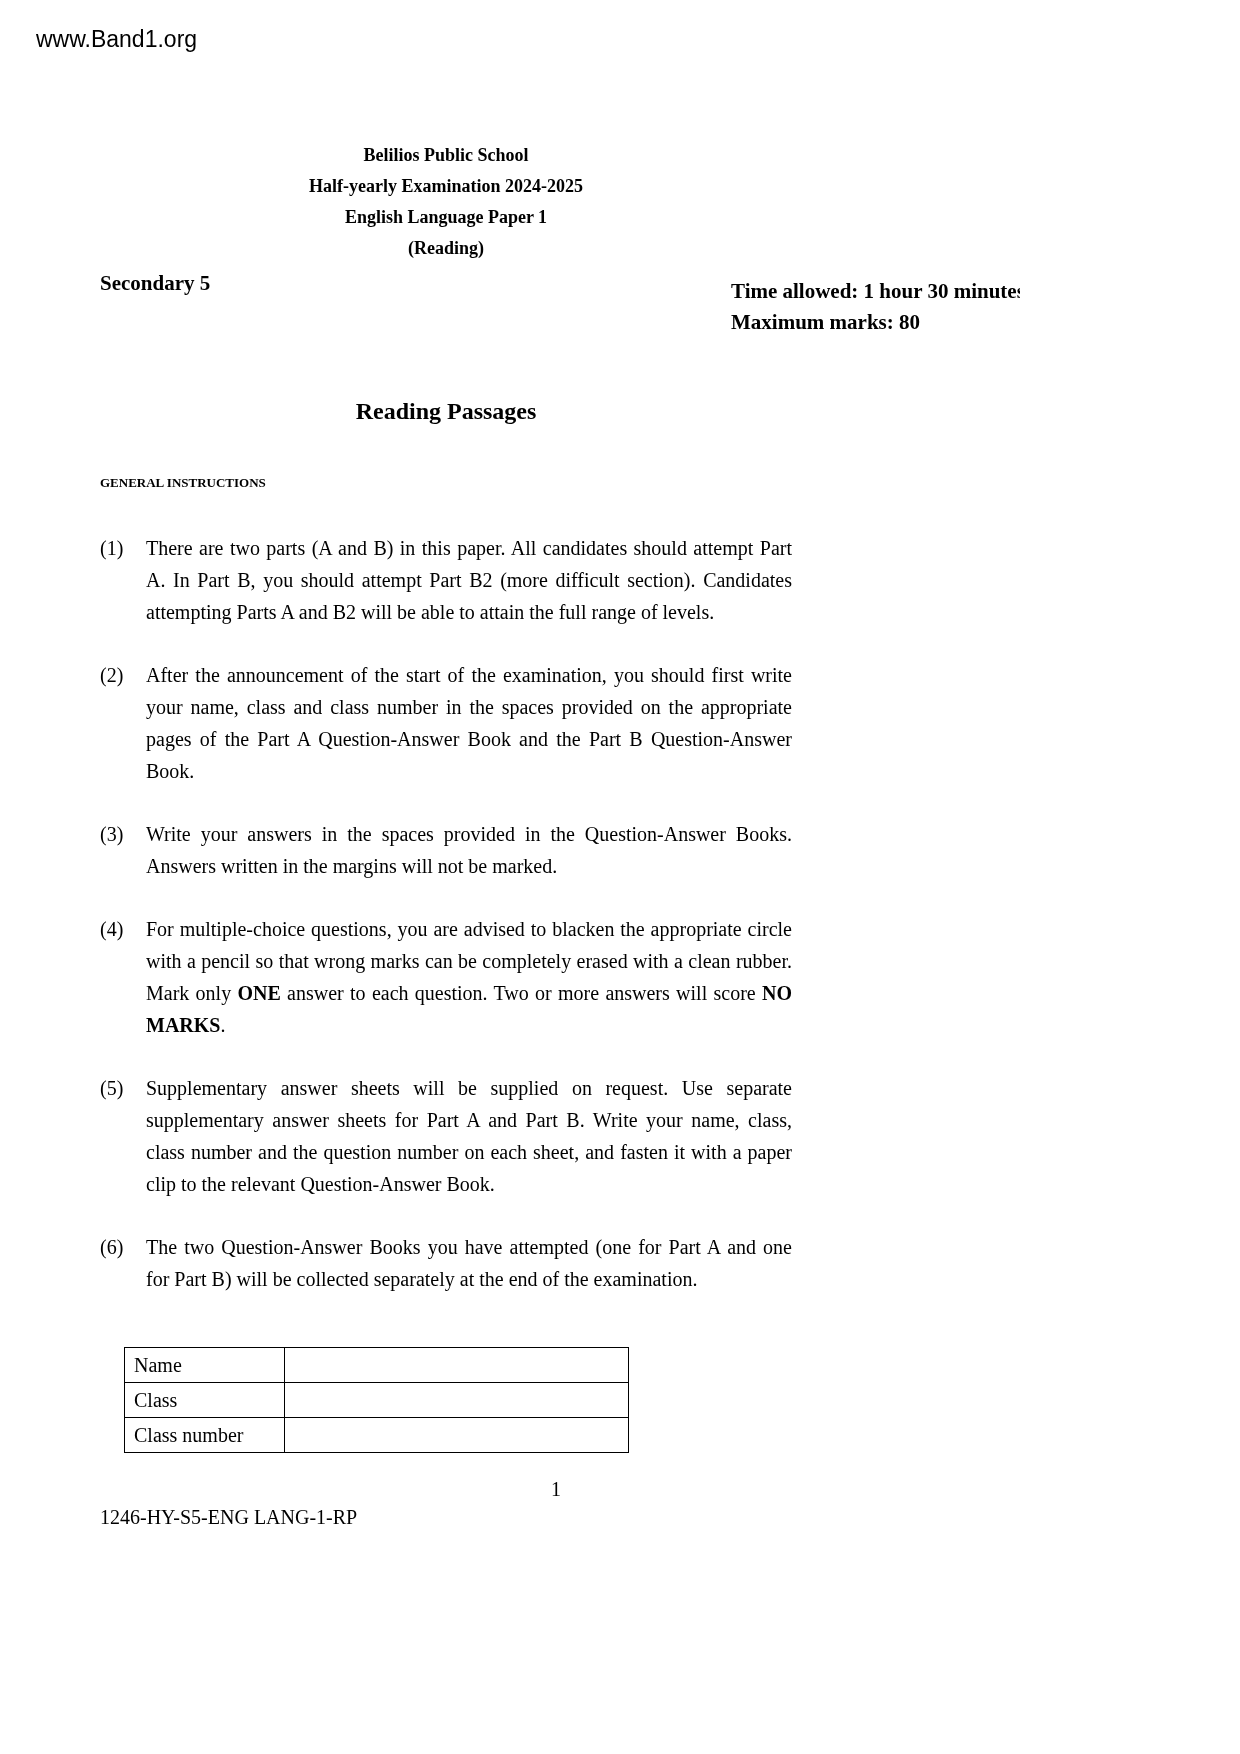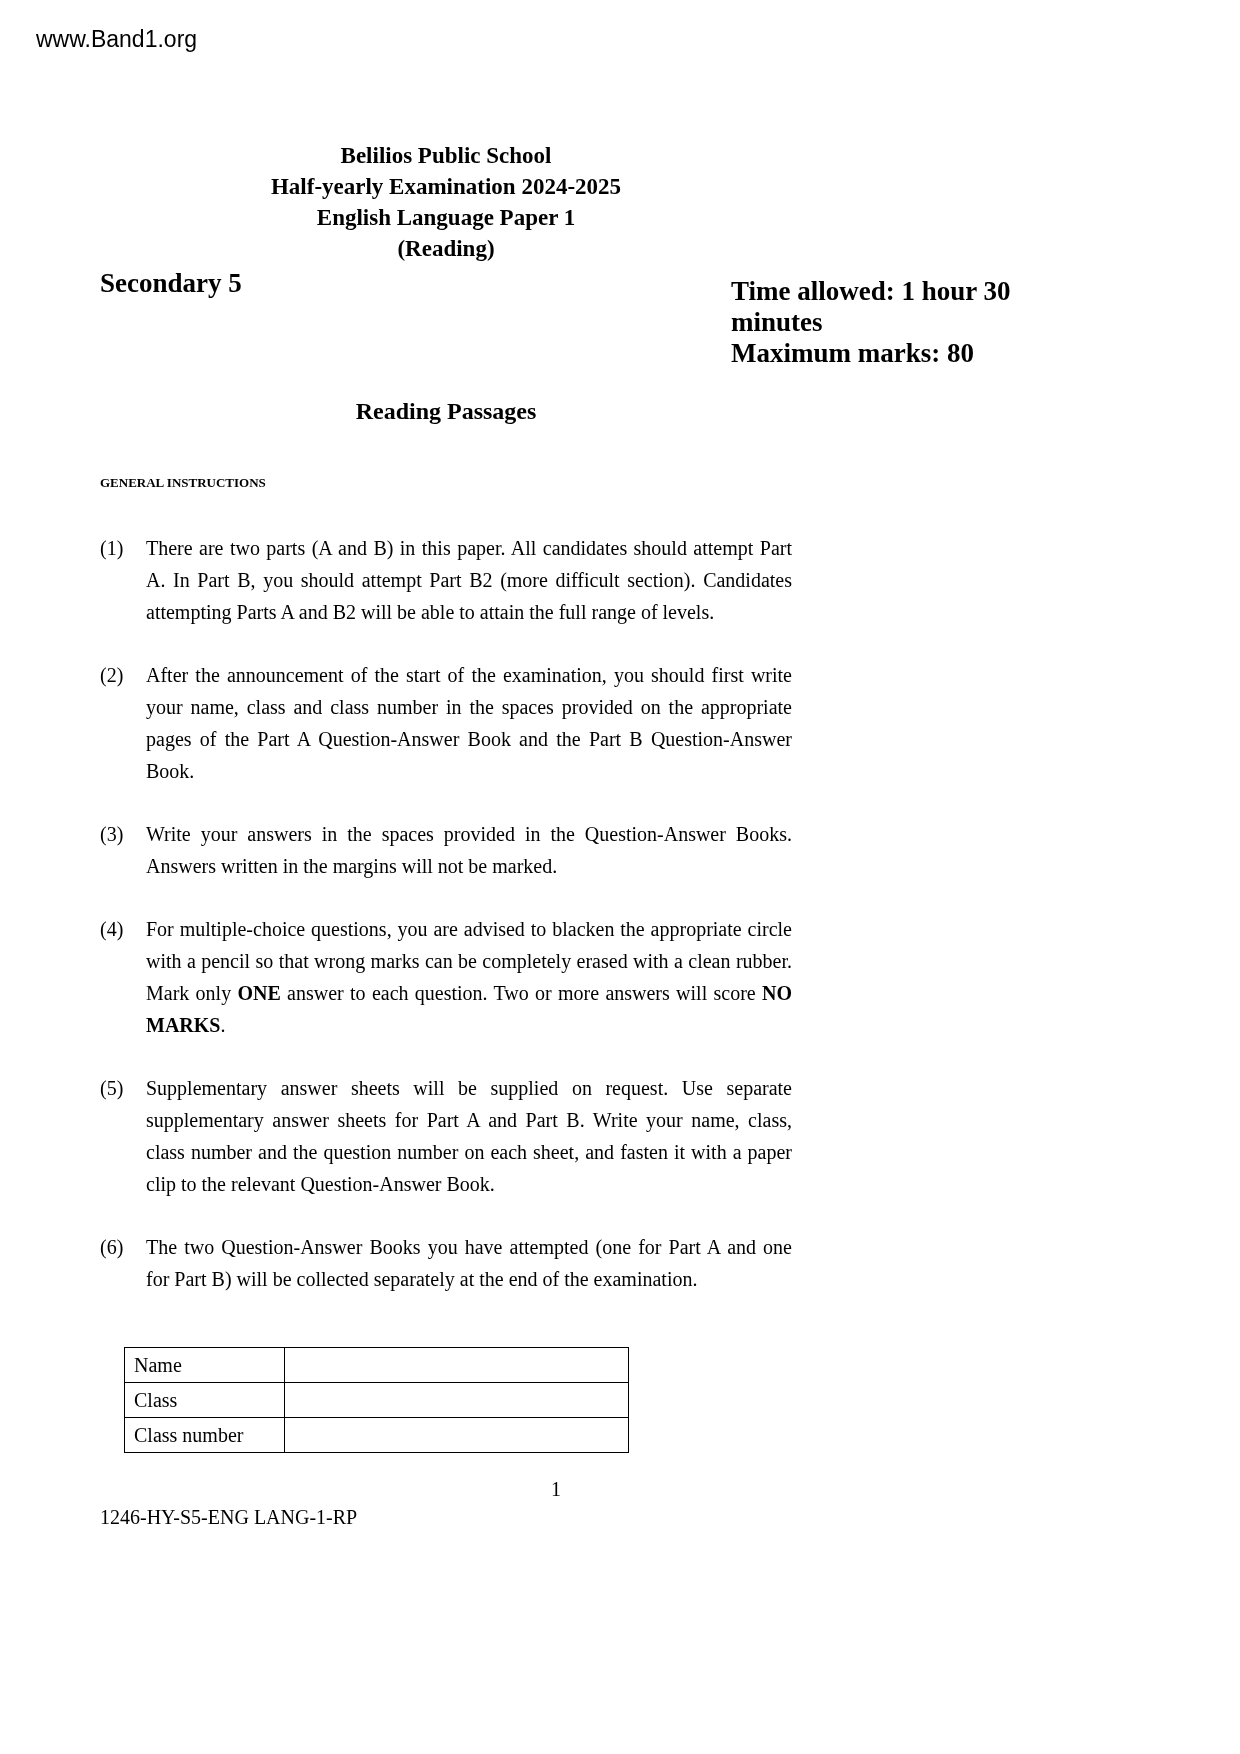--- a/index.html
+++ b/index.html
@@ -20,29 +20,29 @@
     font-family: "Liberation Sans", sans-serif;
     font-size: 23px;
     color: #000000;
   }
   .content {
     padding: 140px 228px 0 100px; 
   }
   .header-center {
     text-align: center;
     font-weight: bold;
-    font-size: 23px;
+    font-size: 18px;
     line-height: 31px;
   }
   .meta-row {
     position: relative;
     margin-top: 4px;
     min-height: 96px;
     font-weight: bold;
-    font-size: 27px;
+    font-size: 21px;
     line-height: 31px;
   }
   .meta-left { position: absolute; left: 0; top: 0; }
   .meta-right { position: absolute; left: 584px; top: 8px; width: 328px; margin-left: 47px; }
   .section-title {
     margin-top: 32px;
     text-align: center;
     font-weight: bold;
     font-size: 24px;
     line-height: 30px;

